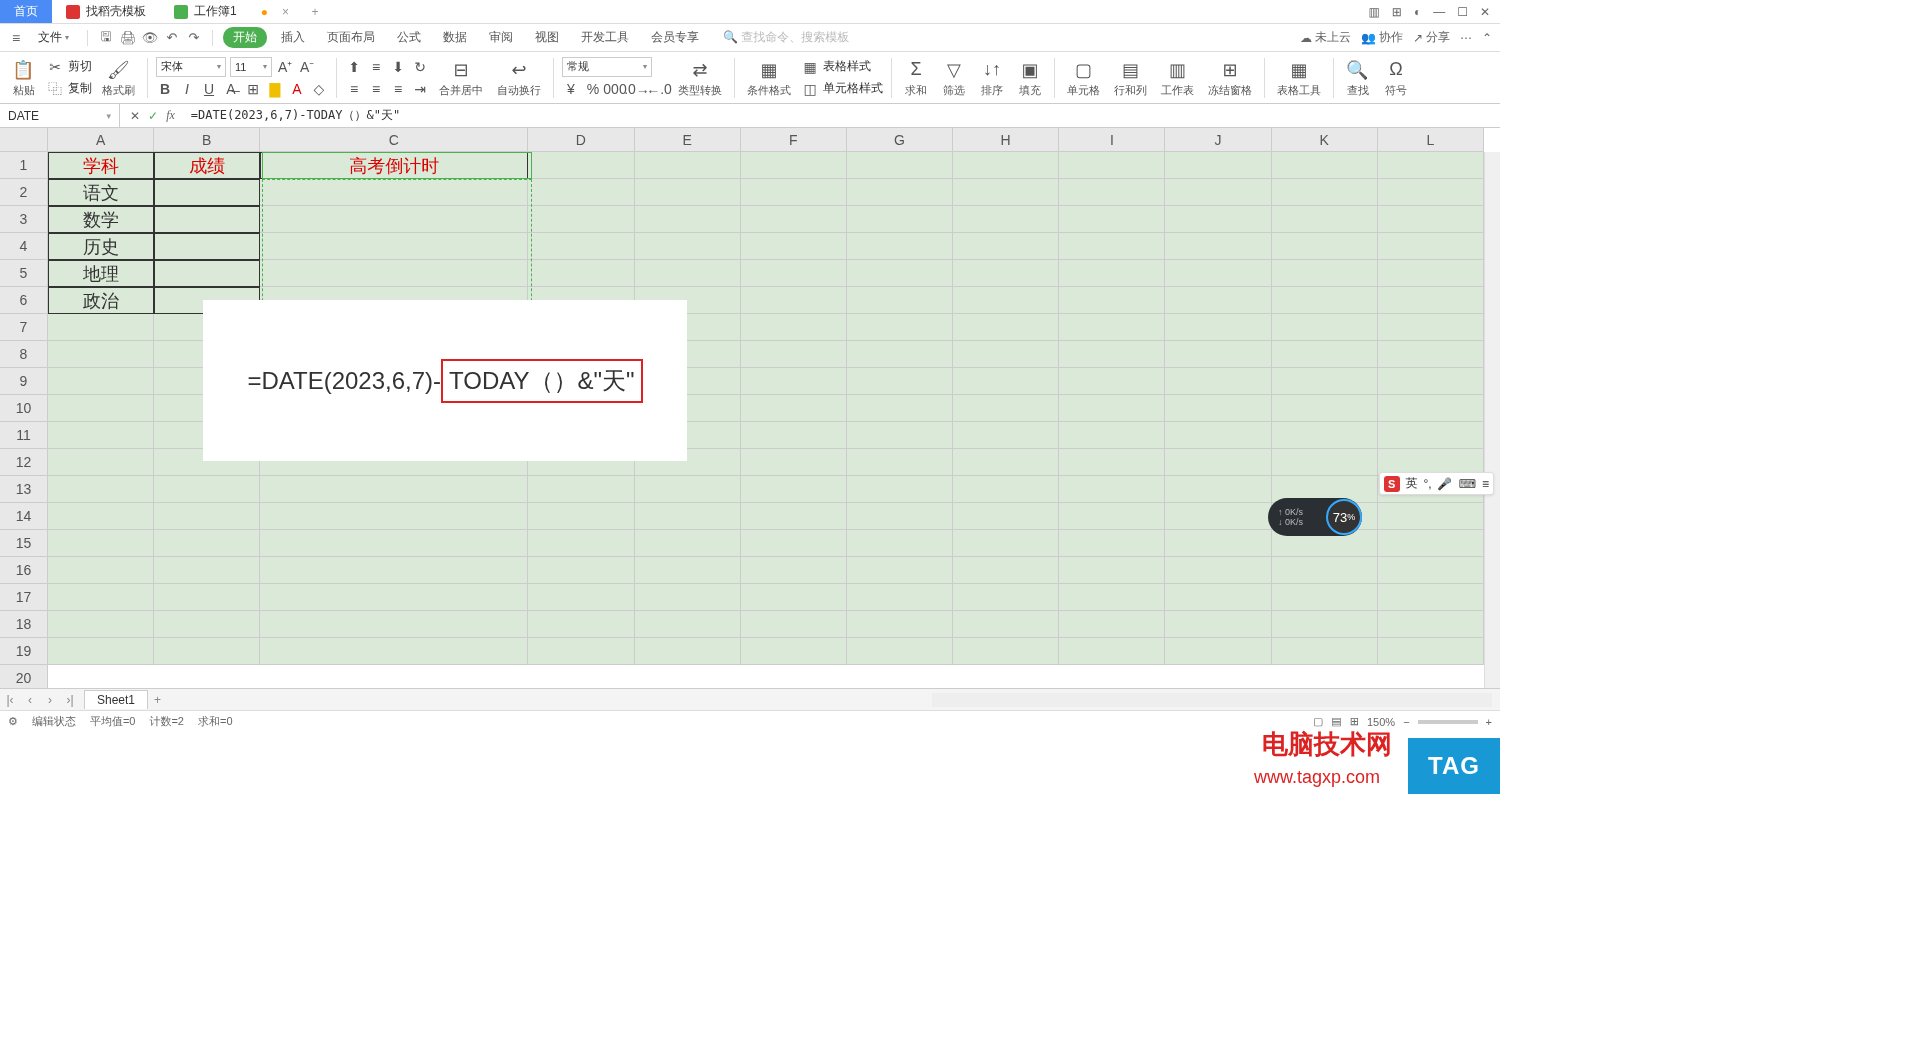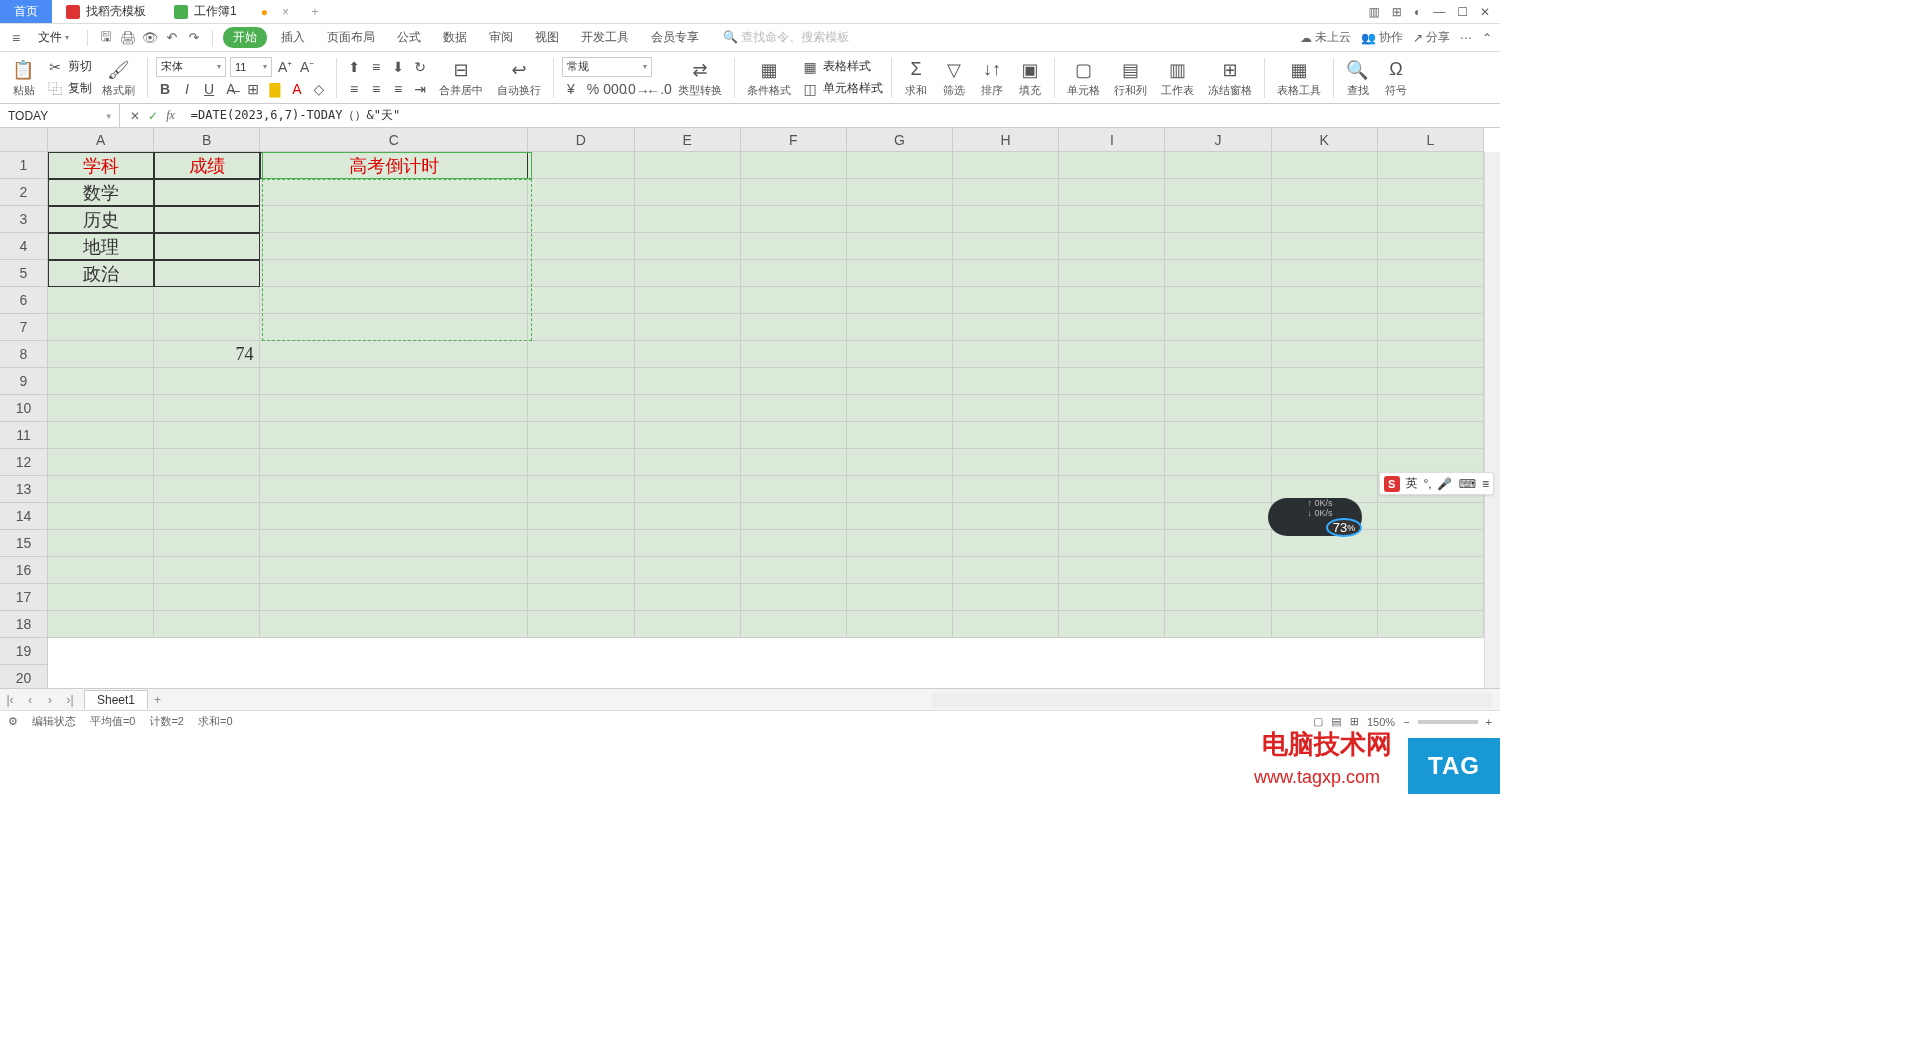--- a/index.html
+++ b/index.html
@@ -79,21 +79,21 @@
 .addsheet { margin-left: 6px; color: #888; cursor: pointer; }
 .hscroll { margin-left: auto; width: 560px; height: 14px; background: #eee; margin-right: 8px; }
 
 
 .statusbar { height: 22px; display: flex; align-items: center; padding: 0 8px; gap: 14px; font-size: 11px; color: #666; border-top: 1px solid #ddd; }
 .statusbar .right { margin-left: auto; display: flex; align-items: center; gap: 8px; }
 
 
 .ime-bar { position: absolute; right: 6px; top: 472px; background: #fff; border: 1px solid #ddd; border-radius: 3px; padding: 2px 4px; display: flex; align-items: center; gap: 6px; font-size: 12px; box-shadow: 0 1px 3px rgba(0,0,0,.1); }
 .ime-bar .slogo { width:16px;height:16px;background:#d33;border-radius:3px;color:#fff;display:flex;align-items:center;justify-content:center;font-size:11px;font-weight:bold; }
-.perf-widget { position: absolute; right: 138px; top: 498px; width: 94px; height: 38px; background: #2a2f33; border-radius: 20px; display: flex; align-items: center; color: #bbb; font-size: 9px; padding-left: 10px; flex-direction: column; }
+.perf-widget { position: absolute; right: 138px; top: 498px; width: 94px; height: 38px; background: #2a2f33; border-radius: 20px; display: flex; align-items: center; color: #bbb; font-size: 9px; padding-left: 10px; }
 .perf-widget .circle { width: 36px; height: 36px; border-radius: 50%; border: 2px solid #3af; margin-left: auto; display: flex; align-items: center; justify-content: center; color: #fff; font-size: 13px; background:#333; }
 
 .watermark1 { position: absolute; right: 108px; bottom: 52px; font-size: 26px; font-weight: bold; color: #d22; font-family: SimHei, sans-serif; }
 .watermark2 { position: absolute; right: 120px; bottom: 26px; font-size: 18px; color: #d22; font-family: Arial; }
 .taglogo { position: absolute; right: 0; bottom: 20px; width: 92px; height: 56px; background: #1899d6; color: #fff; display: flex; align-items: center; justify-content: center; font-size: 24px; font-weight: bold; font-family: Arial; letter-spacing: 1px; }
 
 .caret { font-size: 8px; color: #888; }
 </style>
 </head>
 <body>
@@ -308,21 +308,21 @@
       <span class="rbtn-lbl">查找</span>
     </div>
   <div class="rbtn">
       <span class="ico ico-lg">Ω</span>
       <span class="rbtn-lbl">符号</span>
     </div>
 </div>
 
 <div class="formulabar">
   <div class="namebox">
-      <span>TODAY</span>
+      <span>DATE</span>
       <span class="dd">▾</span>
     </div>
   <div class="fbtns">
     <span>✕</span>
     <span style="color:#4caf50">✓</span>
     <span class="fx">fx</span>
   </div>
   <div class="formula-input">=DATE(2023,6,7)-TODAY（）&amp;"天"</div>
 </div>
 
@@ -373,20 +373,34 @@
         <div class="cell" style="width: 107px;"></div>
         <div class="cell" style="width: 107px;"></div>
         <div class="cell" style="width: 107px;"></div>
         <div class="cell" style="width: 107px;"></div>
         <div class="cell" style="width: 107px;"></div>
         <div class="cell" style="width: 107px;"></div>
         <div class="cell" style="width: 107px;"></div>
         <div class="cell" style="width: 107px;"></div>
       </div>
       <div class="cellrow">
+        <div class="cell bordered" style="width: 107px;">语文</div>
+        <div class="cell bordered" style="width: 107px;"></div>
+        <div class="cell" style="width: 270px;"></div>
+        <div class="cell" style="width: 107px;"></div>
+        <div class="cell" style="width: 107px;"></div>
+        <div class="cell" style="width: 107px;"></div>
+        <div class="cell" style="width: 107px;"></div>
+        <div class="cell" style="width: 107px;"></div>
+        <div class="cell" style="width: 107px;"></div>
+        <div class="cell" style="width: 107px;"></div>
+        <div class="cell" style="width: 107px;"></div>
+        <div class="cell" style="width: 107px;"></div>
+      </div>
+      <div class="cellrow">
         <div class="cell bordered" style="width: 107px;">数学</div>
         <div class="cell bordered" style="width: 107px;"></div>
         <div class="cell" style="width: 270px;"></div>
         <div class="cell" style="width: 107px;"></div>
         <div class="cell" style="width: 107px;"></div>
         <div class="cell" style="width: 107px;"></div>
         <div class="cell" style="width: 107px;"></div>
         <div class="cell" style="width: 107px;"></div>
         <div class="cell" style="width: 107px;"></div>
         <div class="cell" style="width: 107px;"></div>
@@ -617,20 +631,24 @@
         <div class="cell" style="width: 107px;"></div>
         <div class="cell" style="width: 107px;"></div>
       </div>
     </div>
   <div class="vscroll"></div>
 
   <div class="head-active" style="left:262px; top:24px; width:270px; height:27px;"></div>
 
   <div class="active-marquee" style="left:262px; top:51px; width:270px; height:162px;"></div>
 
+  <div class="formula-overlay">
+    <span>=DATE(2023,6,7)-</span>
+      <span class="red-box">TODAY（）&amp;"天"</span>
+  </div>
 </div>
 
 <div class="sheettabs">
   <span class="navbtn">|‹</span>
   <span class="navbtn">‹</span>
   <span class="navbtn">›</span>
   <span class="navbtn">›|</span>
   <span class="sheettab">Sheet1</span>
   <span class="addsheet">+</span>
   <div class="hscroll"></div>

